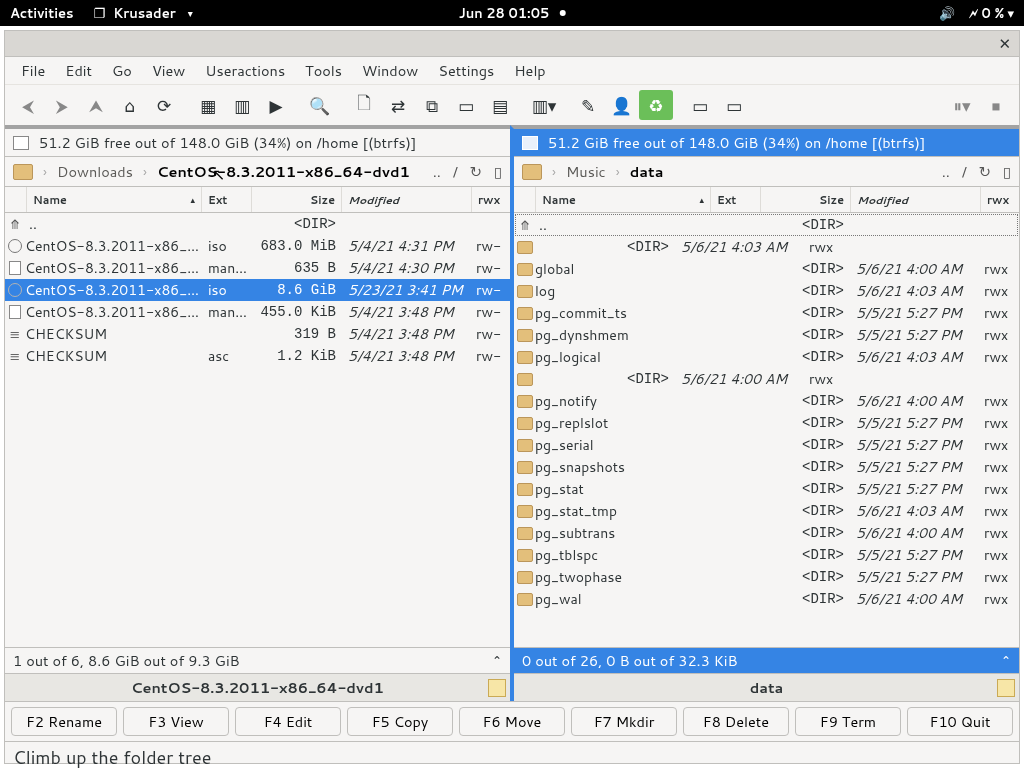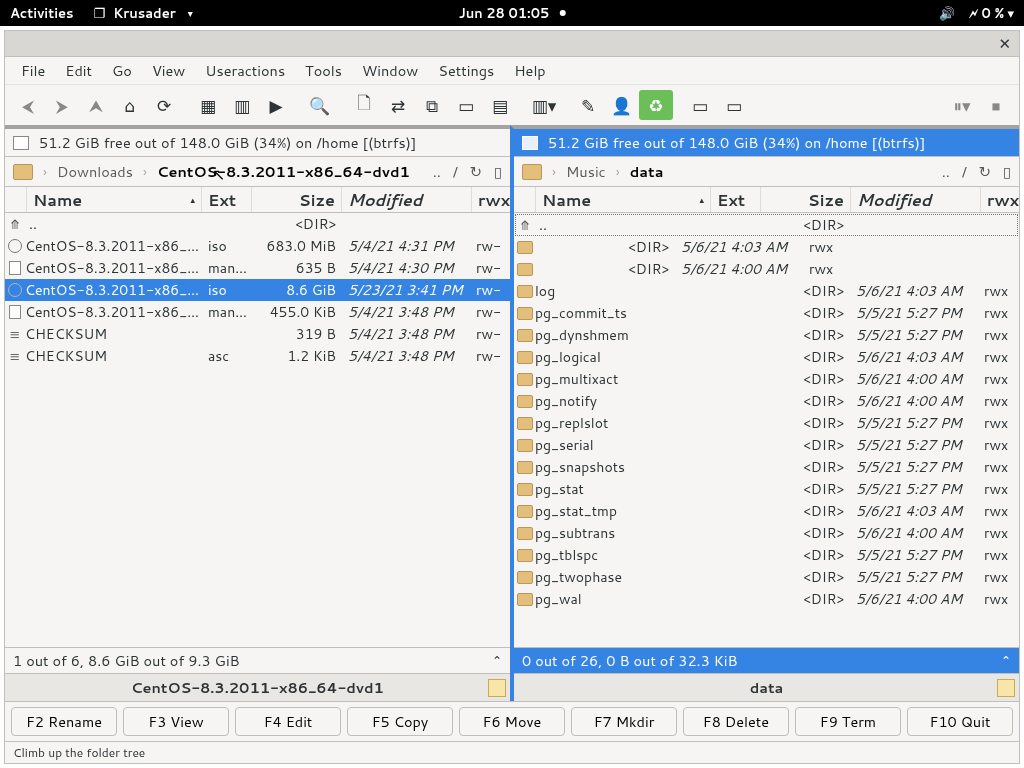--- a/index.html
+++ b/index.html
@@ -30,34 +30,34 @@
   .diskbar { height:28px; display:flex; align-items:center; font-size:14.5px; border-bottom:1px solid #c0bfbc; padding:0 8px; gap:10px; }
   .diskbar .hdd { width:16px; height:14px; border:1px solid #888; background:#fff; }
   .right-pane .diskbar { background:#3584e4; color:#fff; }
   .right-pane .diskbar .hdd { border-color:#fff; background:#e8f0fb; }
   .pathbar { height:30px; display:flex; align-items:center; gap:10px; padding:0 8px; font-size:14.5px; color:#5c5b58; border-bottom:1px solid #c0bfbc; }
   .pathbar .folder-ic { width:20px; height:16px; background:#e3bf7b; border:1px solid #bb965a; border-radius:2px; }
   .pathbar .crumb.active { color:#000; font-weight:600; }
   .pathbar .sep { color:#aaa; }
   .pathbar .tail { margin-left:auto; display:flex; gap:12px; color:#555; }
   
-  .fhead { height:26px; display:flex; background:#f6f5f4; border-bottom:1px solid #c0bfbc; font-size:16px; color:#2e3436; }
+  .fhead { height:26px; display:flex; background:#f6f5f4; border-bottom:1px solid #c0bfbc; font-size:11px; color:#2e3436; }
   .fhead div { display:flex; align-items:center; padding:0 6px; border-right:1px solid #dedcd8; font-weight:600; }
   .c-ic   { width:22px; padding:0!important; }
   .c-name { flex:1; min-width:0; }
   .c-ext  { width:50px; }
   .c-size { width:90px; justify-content:flex-end; }
   .c-mod  { width:130px;font-style:italic; }
   .c-rwx  { width:38px; border-right:none!important; }
   .fhead .sort::after { content:"▴"; font-size:9px; margin-left:auto; }
   
   .flist { flex:1; overflow:hidden; font-size:14px; }
   .row { height:22px; display:flex; align-items:center; }
   .row .c-name { white-space:nowrap; overflow:hidden; text-overflow:ellipsis; }
-  .row .c-size { text-align:right; justify-content:flex-end; display:flex; padding-right:6px;}
+  .row .c-size { text-align:right; justify-content:flex-end; display:flex; padding-right:6px;font-family:Liberation Mono, monospace;}
   .row .c-mod  { padding-left:6px; }
   .row .c-rwx  { padding-left:4px; }
   .row .c-ext  { padding-left:6px; }
   .row.sel { background:#3584e4; color:#fff; }
   .row.sel .ic-file, .row.sel .ic-iso { filter:brightness(1.5); }
   .row.up .c-name { padding-left:4px; }
   .row .ic { width:20px; display:flex; justify-content:center; font-size:13px; color:#555; }
   .ic-up::before { content:"⤊"; }
   .ic-iso { width:14px; height:14px; border:1px solid #777; border-radius:50%; }
   .ic-file { width:12px; height:14px; border:1px solid #888; background:#fff; }
@@ -66,21 +66,21 @@
   .right-pane .flist { border:1px dotted transparent; }
   .right-pane .row.up { outline:1px dotted #777; outline-offset:-1px; }
   
   .status { height:26px; display:flex; align-items:center; padding:0 8px; font-size:14.5px; border-top:1px solid #c0bfbc; }
   .status .chev { margin-left:auto; font-size:12px; }
   .right-pane .status { background:#3584e4; color:#fff;gap:28px; }
   .tab { height:28px; background:#e8e7e3; display:flex; align-items:center; justify-content:center; font-size:14.5px; border-top:1px solid #c0bfbc; position:relative; font-weight:600; }
   .tab .new { position:absolute; right:4px; width:18px; height:18px; background:#f7e6a7; border:1px solid #caaa55; }
   .fkeys { height:40px; display:flex; gap:6px; padding:5px 6px; border-top:1px solid #c0bfbc; }
   .fkeys button { flex:1; background:#f6f5f4; border:1px solid #c0bfbc; border-radius:4px; font-size:14.5px; }
-  .hint { height:22px; padding:2px 8px; font-size:12px; border-top:1px solid #c0bfbc; }
+  .hint { height:22px; padding:2px 8px; font-size:18px; border-top:1px solid #c0bfbc; }
   
   .cursor { position:absolute; top:162px; left:212px; font-size:16px; color:#000; pointer-events:none; }
 </style>
 </head>
 <body>
 
 <div class="topbar">
   <div class="left">
     <span>Activities</span>
     <span class="app caret">
@@ -293,20 +293,21 @@
             </span>
             <div class="c-ext"></div>
             <div class="c-size">&lt;DIR&gt;</div>
             <div class="c-mod">5/6/21 4:03 AM</div>
             <div class="c-rwx">rwx</div>
           </div>
           <div class="row">
             <span class="ic">
               <span class="ic-folder"></span>
             </span>
+            <div class="c-name">global</div>
             <div class="c-ext"></div>
             <div class="c-size">&lt;DIR&gt;</div>
             <div class="c-mod">5/6/21 4:00 AM</div>
             <div class="c-rwx">rwx</div>
           </div>
           <div class="row">
             <span class="ic">
               <span class="ic-folder"></span>
             </span>
             <div class="c-name">log</div>
@@ -342,21 +343,20 @@
             <div class="c-name">pg_logical</div>
             <div class="c-ext"></div>
             <div class="c-size">&lt;DIR&gt;</div>
             <div class="c-mod">5/6/21 4:03 AM</div>
             <div class="c-rwx">rwx</div>
           </div>
           <div class="row">
             <span class="ic">
               <span class="ic-folder"></span>
             </span>
-            <div class="c-name">pg_multixact</div>
             <div class="c-ext"></div>
             <div class="c-size">&lt;DIR&gt;</div>
             <div class="c-mod">5/6/21 4:00 AM</div>
             <div class="c-rwx">rwx</div>
           </div>
           <div class="row">
             <span class="ic">
               <span class="ic-folder"></span>
             </span>
             <div class="c-name">pg_notify</div>

